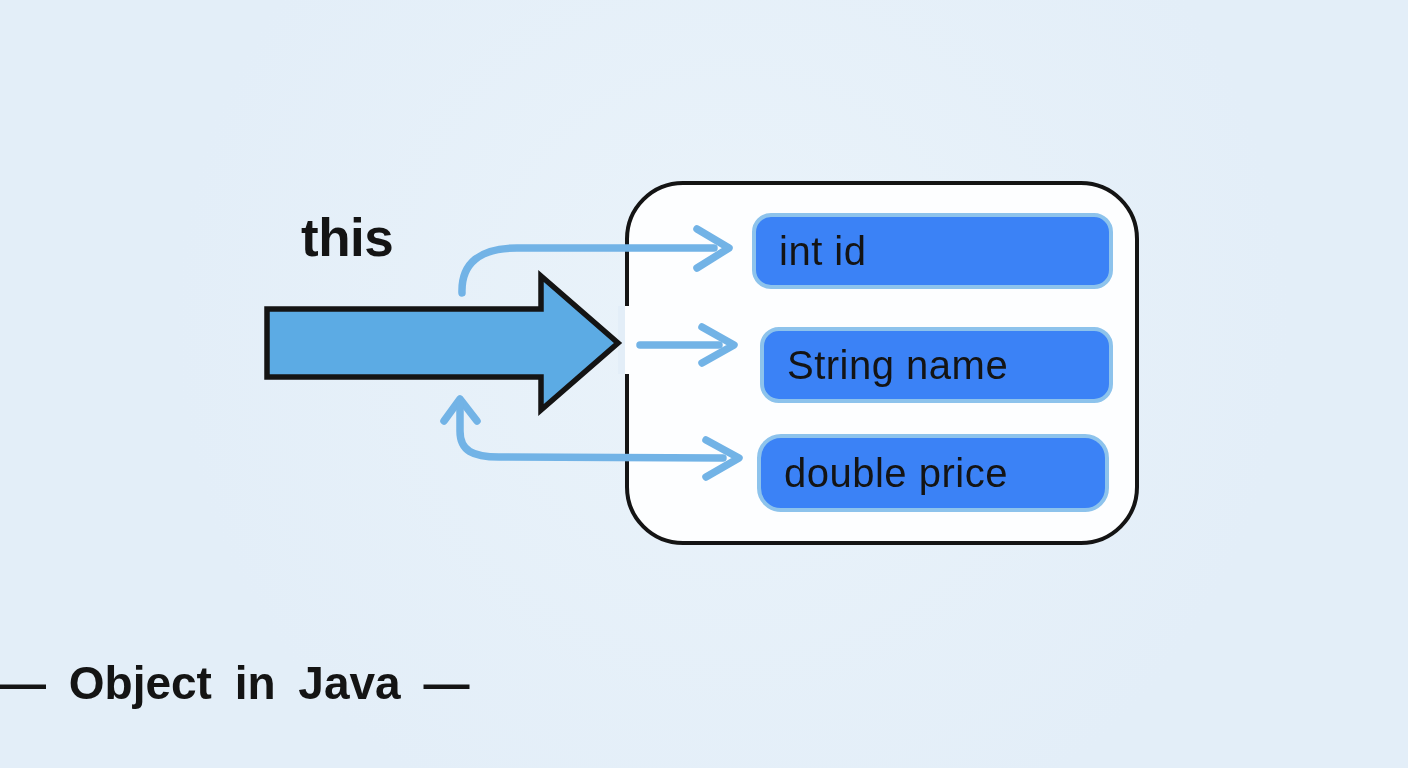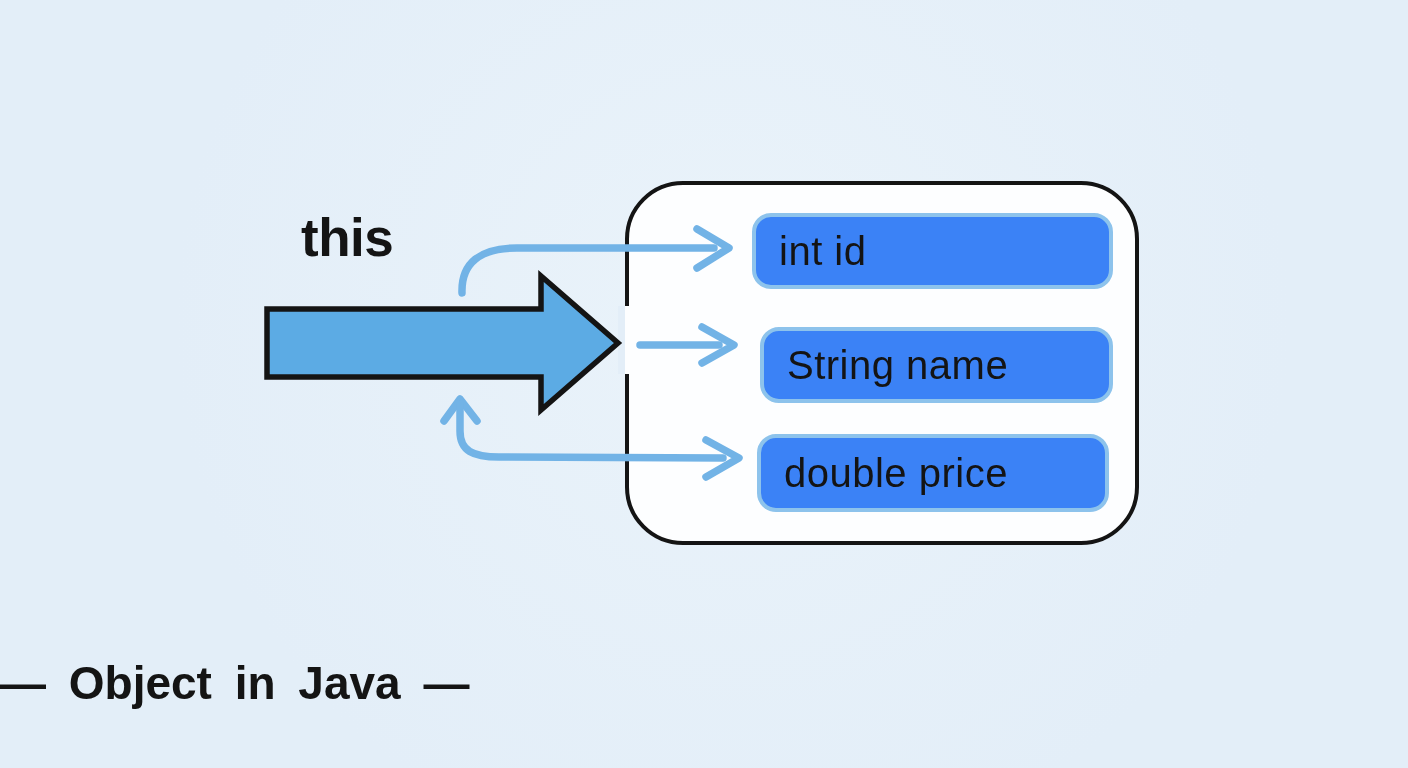--- a/index.html
+++ b/index.html
@@ -51,21 +51,21 @@
     z-index:2;
   }
   .field-box .field-label{
     font-size:40px;
     color:var(--ink);
     letter-spacing:0.5px;
     white-space:nowrap;
   }
   .field-int    { left:752px; top:213px; width:361px; height:76px; }
   .field-string { left:760px; top:319px; width:353px; height:76px;margin-top:8px; }
-  .field-double { left:757px; top:434px; width:352px; height:78px; }
+  .field-double { left:757px; top:434px; width:352px; height:78px;border-radius:24px; }
 
   
   .this-label{
     position:absolute;
     left:301px; top:207px;
     font-size:53px;
     font-weight:700;
     color:var(--ink);
     letter-spacing:-0.5px;
     z-index:4;

